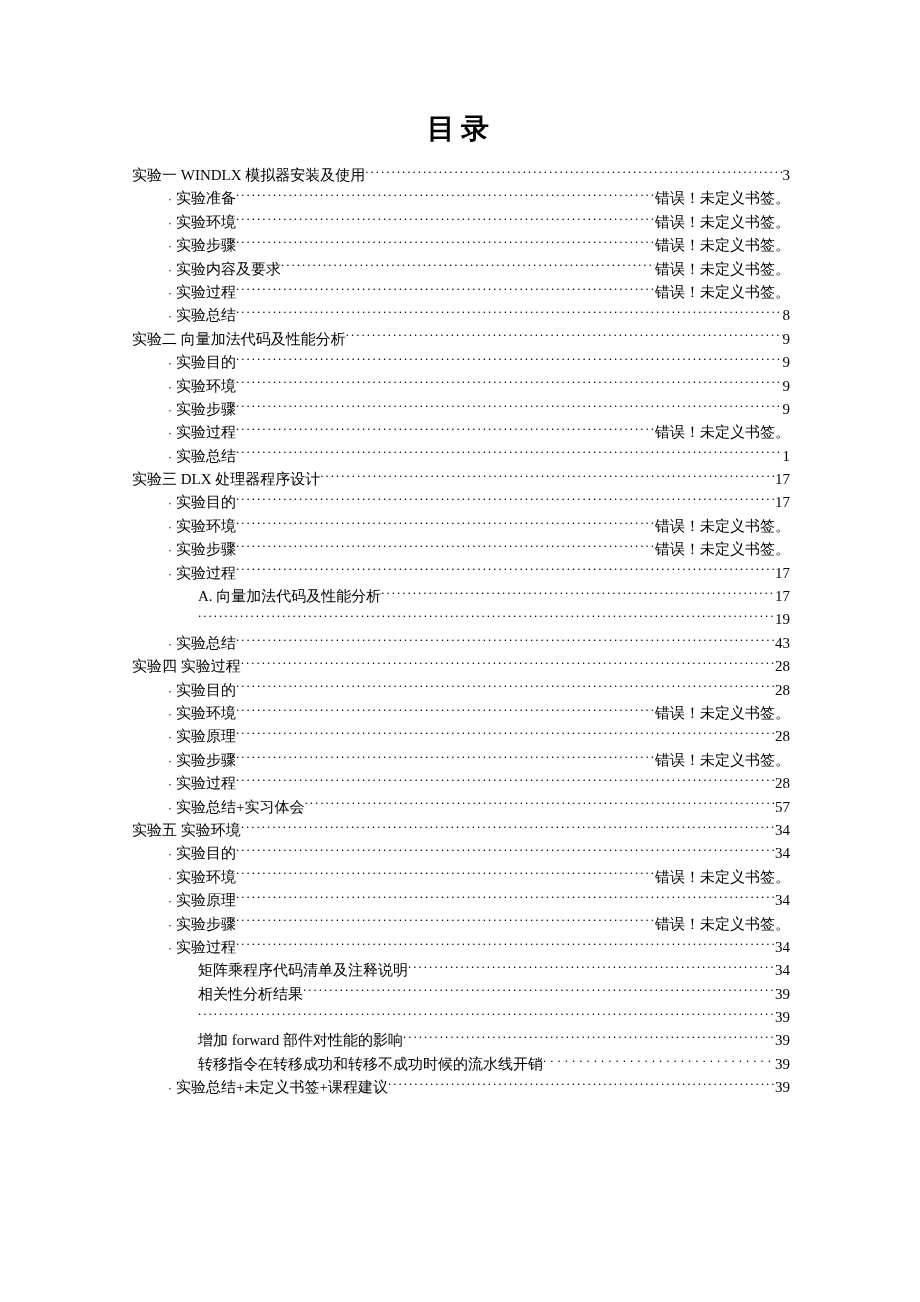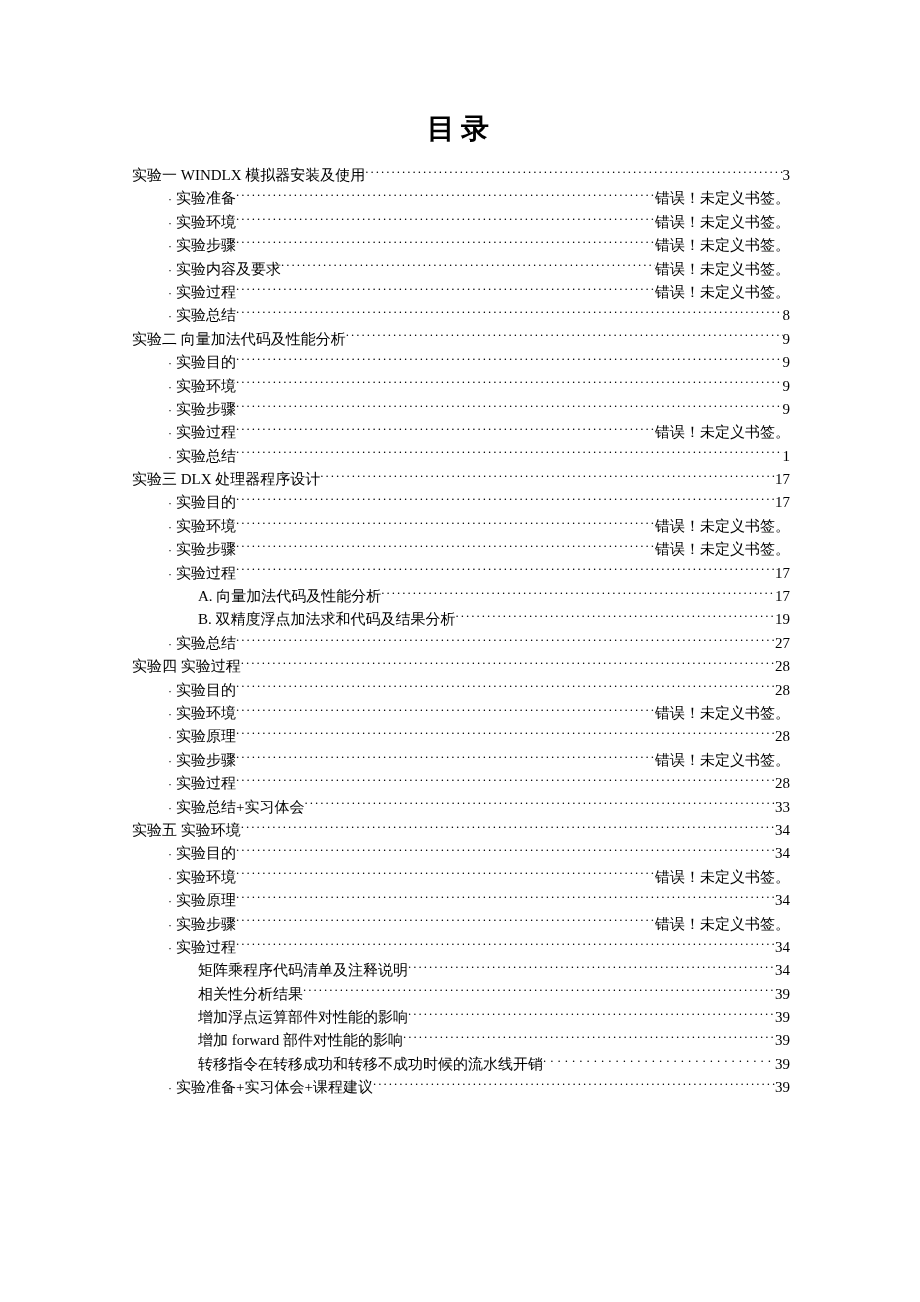--- a/index.html
+++ b/index.html
@@ -180,29 +180,28 @@
         <span class="label">实验过程</span>
         <span class="dots"></span>
         <span class="page-ref">17</span>
       </div>
       <div class="toc-line indent-2">
         <span class="label">A. 向量加法代码及性能分析</span>
         <span class="dots"></span>
         <span class="page-ref">17</span>
       </div>
       <div class="toc-line indent-2">
-        <span class="label">B. 双精度浮点加法求和代码及结果分析</span>
         <span class="dots"></span>
         <span class="page-ref">19</span>
       </div>
       <div class="toc-line indent-1">
         <span class="bullet">·</span>
         <span class="label">实验总结</span>
         <span class="dots"></span>
-        <span class="page-ref">27</span>
+        <span class="page-ref">43</span>
       </div>
       <div class="toc-line indent-0">
         <span class="label">实验四  实验过程</span>
         <span class="dots"></span>
         <span class="page-ref">28</span>
       </div>
       <div class="toc-line indent-1">
         <span class="bullet">·</span>
         <span class="label">实验目的</span>
         <span class="dots"></span>
@@ -229,21 +228,21 @@
       <div class="toc-line indent-1">
         <span class="bullet">·</span>
         <span class="label">实验过程</span>
         <span class="dots"></span>
         <span class="page-ref">28</span>
       </div>
       <div class="toc-line indent-1">
         <span class="bullet">·</span>
         <span class="label">实验总结+实习体会</span>
         <span class="dots"></span>
-        <span class="page-ref">33</span>
+        <span class="page-ref">57</span>
       </div>
       <div class="toc-line indent-0">
         <span class="label">实验五  实验环境</span>
         <span class="dots"></span>
         <span class="page-ref">34</span>
       </div>
       <div class="toc-line indent-1">
         <span class="bullet">·</span>
         <span class="label">实验目的</span>
         <span class="dots"></span>
@@ -277,34 +276,33 @@
         <span class="label">矩阵乘程序代码清单及注释说明</span>
         <span class="dots"></span>
         <span class="page-ref">34</span>
       </div>
       <div class="toc-line indent-2">
         <span class="label">相关性分析结果</span>
         <span class="dots"></span>
         <span class="page-ref">39</span>
       </div>
       <div class="toc-line indent-2">
-        <span class="label">增加浮点运算部件对性能的影响</span>
         <span class="dots"></span>
         <span class="page-ref">39</span>
       </div>
       <div class="toc-line indent-2">
         <span class="label">增加 forward 部件对性能的影响</span>
         <span class="dots"></span>
         <span class="page-ref">39</span>
       </div>
       <div class="toc-line indent-2">
         <span class="label">转移指令在转移成功和转移不成功时候的流水线开销</span>
         <span class="dots dots-space"></span>
         <span class="page-ref">39</span>
       </div>
       <div class="toc-line indent-1">
         <span class="bullet">·</span>
-        <span class="label">实验准备+实习体会+课程建议</span>
+        <span class="label">实验总结+未定义书签+课程建议</span>
         <span class="dots"></span>
         <span class="page-ref">39</span>
       </div>
     </div>
 </div>
 
 </body></html>

